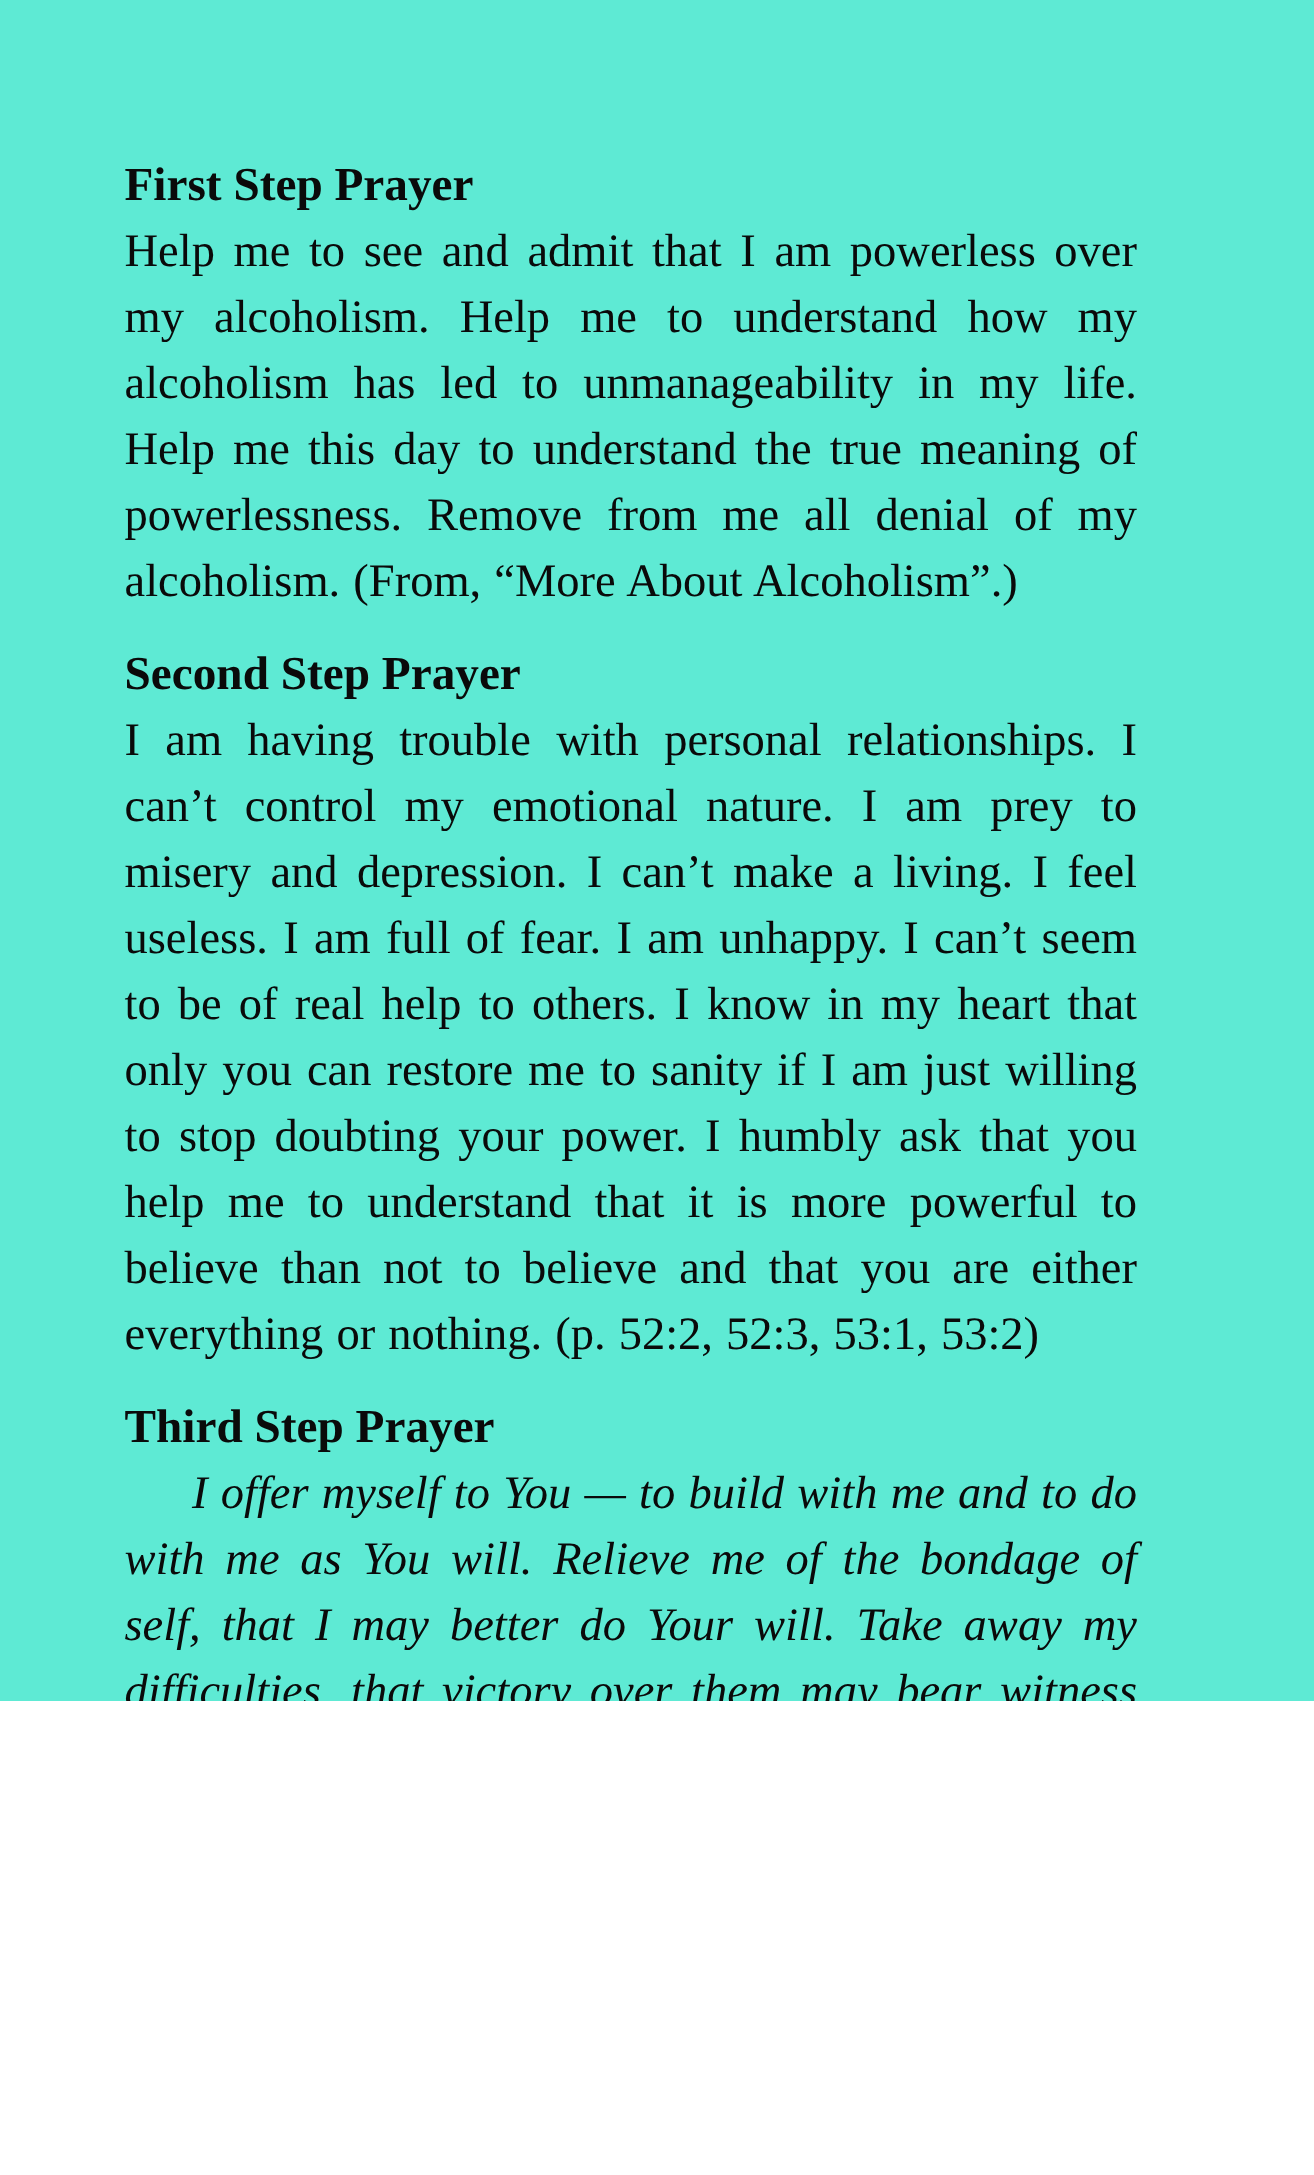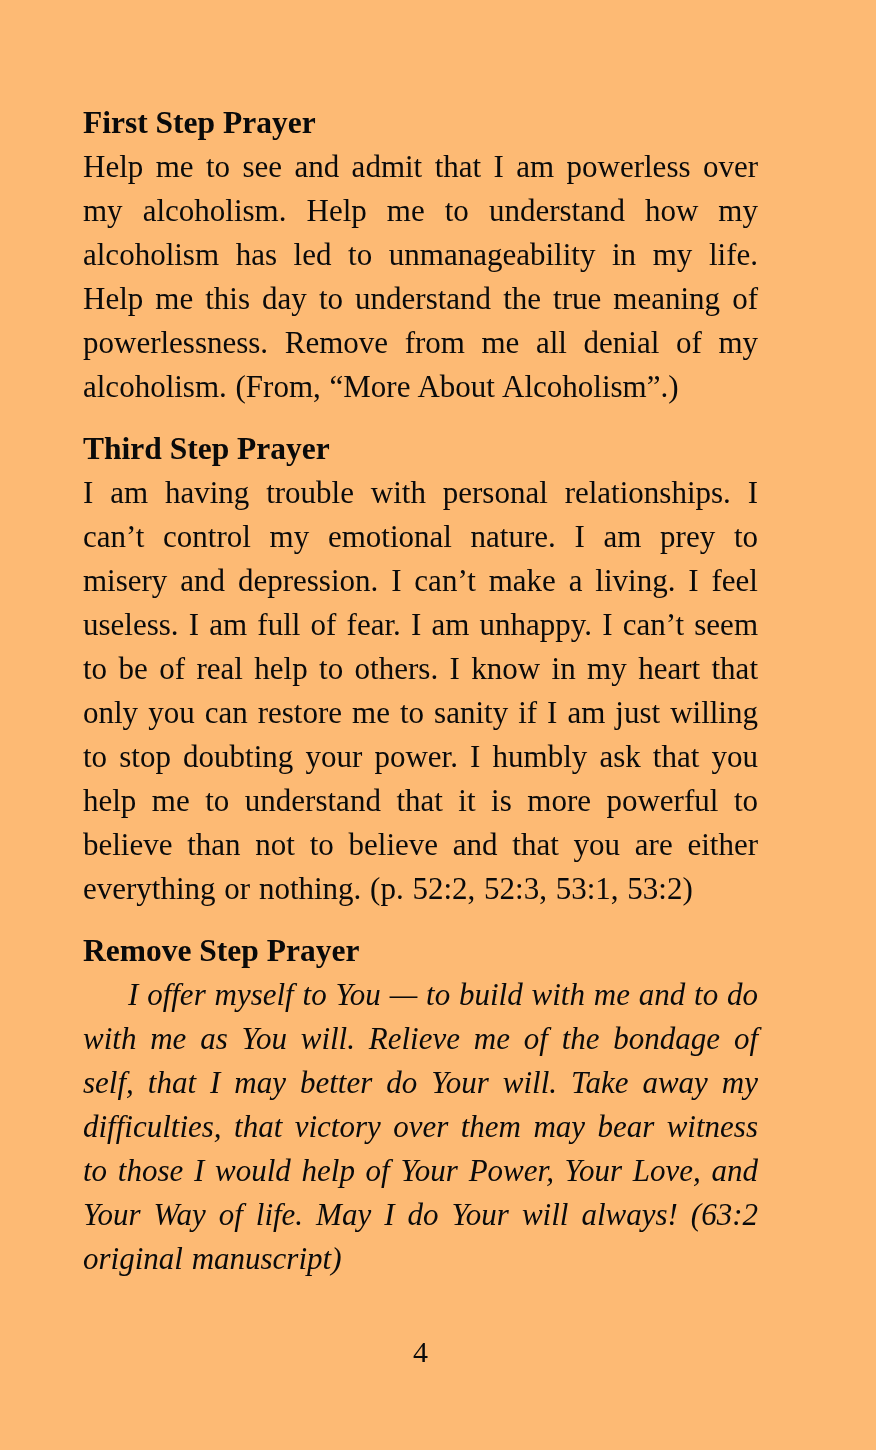--- a/index.html
+++ b/index.html
@@ -3,22 +3,22 @@
 <meta charset="utf-8">
 <style>
   html, body {
     margin: 0;
     padding: 0;
     background: #ffffff;
   }
   .page {
     position: relative;
     width: 876px;
-    height: 1450px;
-    background: #fdba74;
+    height: 1134px;
+    background: #5eead4;
     color: #0a0a0a;
     font-family: "Liberation Serif", serif;
     overflow: hidden;
     box-sizing: border-box;
   }
   .content {
     position: absolute;
     top: 101px;
     left: 83px;
     width: 675px;
@@ -64,26 +64,26 @@
 
 <div class="page">
   <main class="content">
 
     <section class="prayer-section">
       <h2 class="prayer-heading">First Step Prayer</h2>
       <p class="prayer-body">Help me to see and admit that I am powerless over my alcoholism. Help me to understand how my alcoholism has led to unmanageability in my life. Help me this day to understand the true meaning of powerlessness. Remove from me all denial of my alcoholism. (From, “More About Alcoholism”.)</p>
     </section>
 
     <section class="prayer-section">
-      <h2 class="prayer-heading">Third Step Prayer</h2>
+      <h2 class="prayer-heading">Second Step Prayer</h2>
       <p class="prayer-body">I am having trouble with personal relationships. I can’t control my emotional nature. I am prey to misery and depression. I can’t make a living. I feel useless. I am full of fear. I am unhappy. I can’t seem to be of real help to others. I know in my heart that only you can restore me to sanity if I am just willing to stop doubting your power. I humbly ask that you help me to understand that it is more powerful to believe than not to believe and that you are either everything or nothing. (p. 52:2, 52:3, 53:1, 53:2)</p>
     </section>
 
     <section class="prayer-section">
-      <h2 class="prayer-heading">Remove Step Prayer</h2>
+      <h2 class="prayer-heading">Third Step Prayer</h2>
       <p class="prayer-body first-line-indent">I offer myself to You — to build with me and to do with me as You will. Relieve me of the bondage of self, that I may better do Your will. Take away my difficulties, that victory over them may bear witness to those I would help of Your Power, Your Love, and Your Way of life. May I do Your will always! (63:2 original manuscript)</p>
     </section>
 
   </main>
 
   <footer class="footer">
     <span class="page-number">4</span>
   </footer>
 </div>
 

